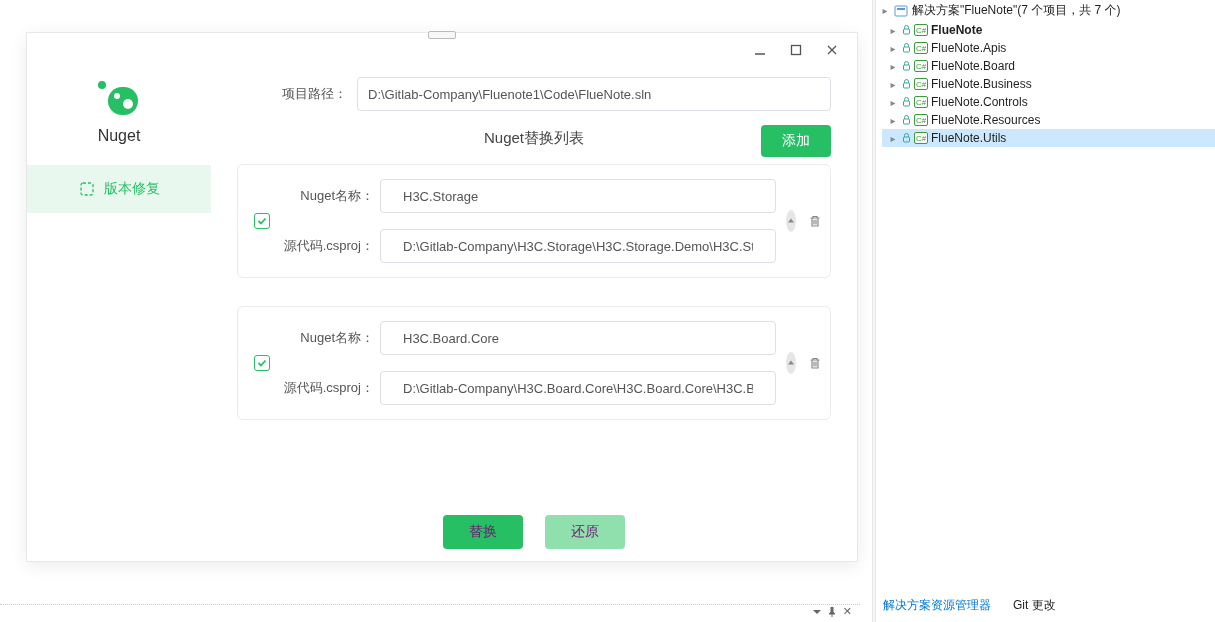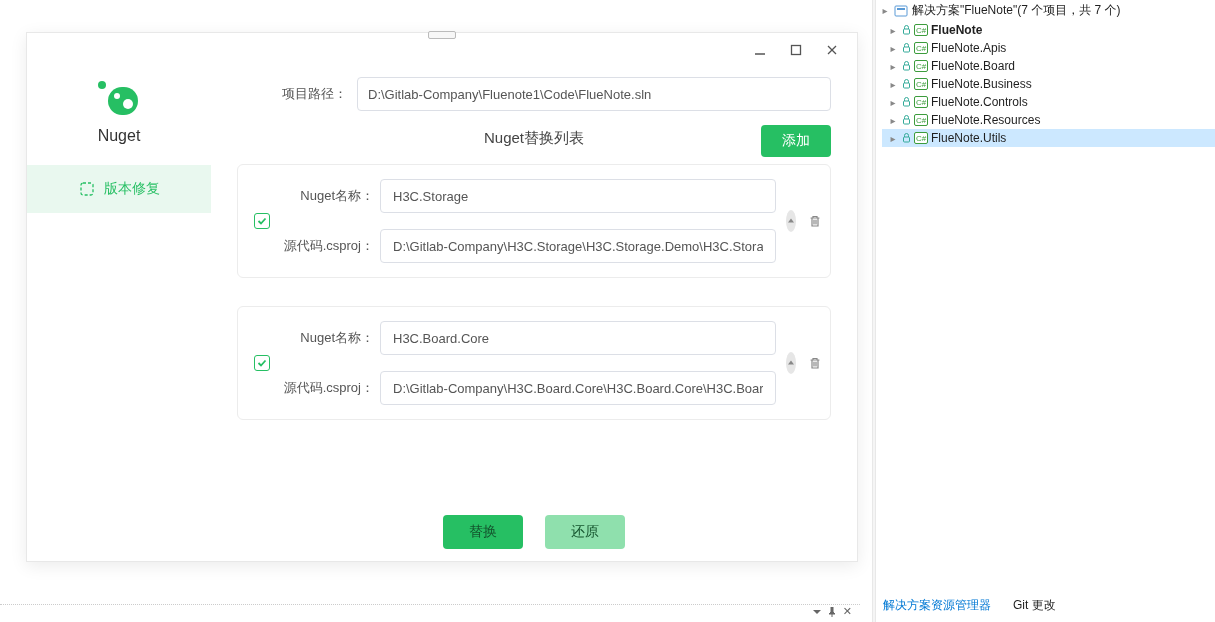--- a/index.html
+++ b/index.html
@@ -51,27 +51,27 @@
 
   .list-header { display: flex; align-items: center; justify-content: center; position: relative; margin: 16px 0 16px 0; }
   .list-title { font-size: 15px; color: #444; font-weight: 500; }
   .add-btn { position: absolute; right: 0; top: -4px; background: #26bf63; color: #fff; border: none; border-radius: 4px; width: 70px; height: 32px; font-size: 14px; cursor: pointer; }
 
   .card { border: 1px solid #ececec; border-radius: 6px; padding: 14px 16px; margin-bottom: 28px; display: flex; align-items: center; gap: 10px; }
   .chk { width: 16px; height: 16px; border: 1.5px solid #26bf63; border-radius: 3px; display: flex; align-items: center; justify-content: center; color: #26bf63; cursor: pointer; flex-shrink: 0; }
   .card-fields { flex: 1; display: flex; flex-direction: column; gap: 16px; }
   .field-row { display: flex; align-items: center; gap: 6px; }
   .flbl { width: 94px; text-align: right; font-size: 13px; color: #555; }
-  .fin { flex: 1; height: 34px; border: 1px solid #dcdfe6; border-radius: 4px; padding: 0 12px; font-size: 13px; color: #555; }
+  .fin { flex: 1; height: 34px; border: 1px solid #dcdfe6; border-radius: 4px; padding: 0 22px; font-size: 13px; color: #555; }
   .card-actions { display: flex; flex-direction: column; align-items: center; gap: 12px; width: 28px; flex-direction: row;}
   .iconbtn { width: 22px; height: 22px; border-radius: 50%; display: flex; align-items: center; justify-content: center; cursor: pointer; color: #8a8a8a; }
   .iconbtn.circle { background: #e6e6e6; }
 
   .footer-btns { position: absolute; bottom: 12px; left: 0; right: 0; display: flex; justify-content: center; gap: 22px; }
-  .btn { width: 80px; height: 34px; border: none; border-radius: 4px; font-size: 14px; cursor: pointer; color: #14532d; }
+  .btn { width: 80px; height: 34px; border: none; border-radius: 4px; font-size: 14px; cursor: pointer; color: #701a75; }
   .btn.primary { background: #26bf63; }
   .btn.secondary { background: #8fe0ad; }
 </style>
 </head>
 <body>
 
 <div class="main-area">
   <div class="status-bar">
     <svg width="8" height="8" viewBox="0 0 8 8">
         <path d="M0 2 L4 6 L8 2 Z" fill="#666"></path>

